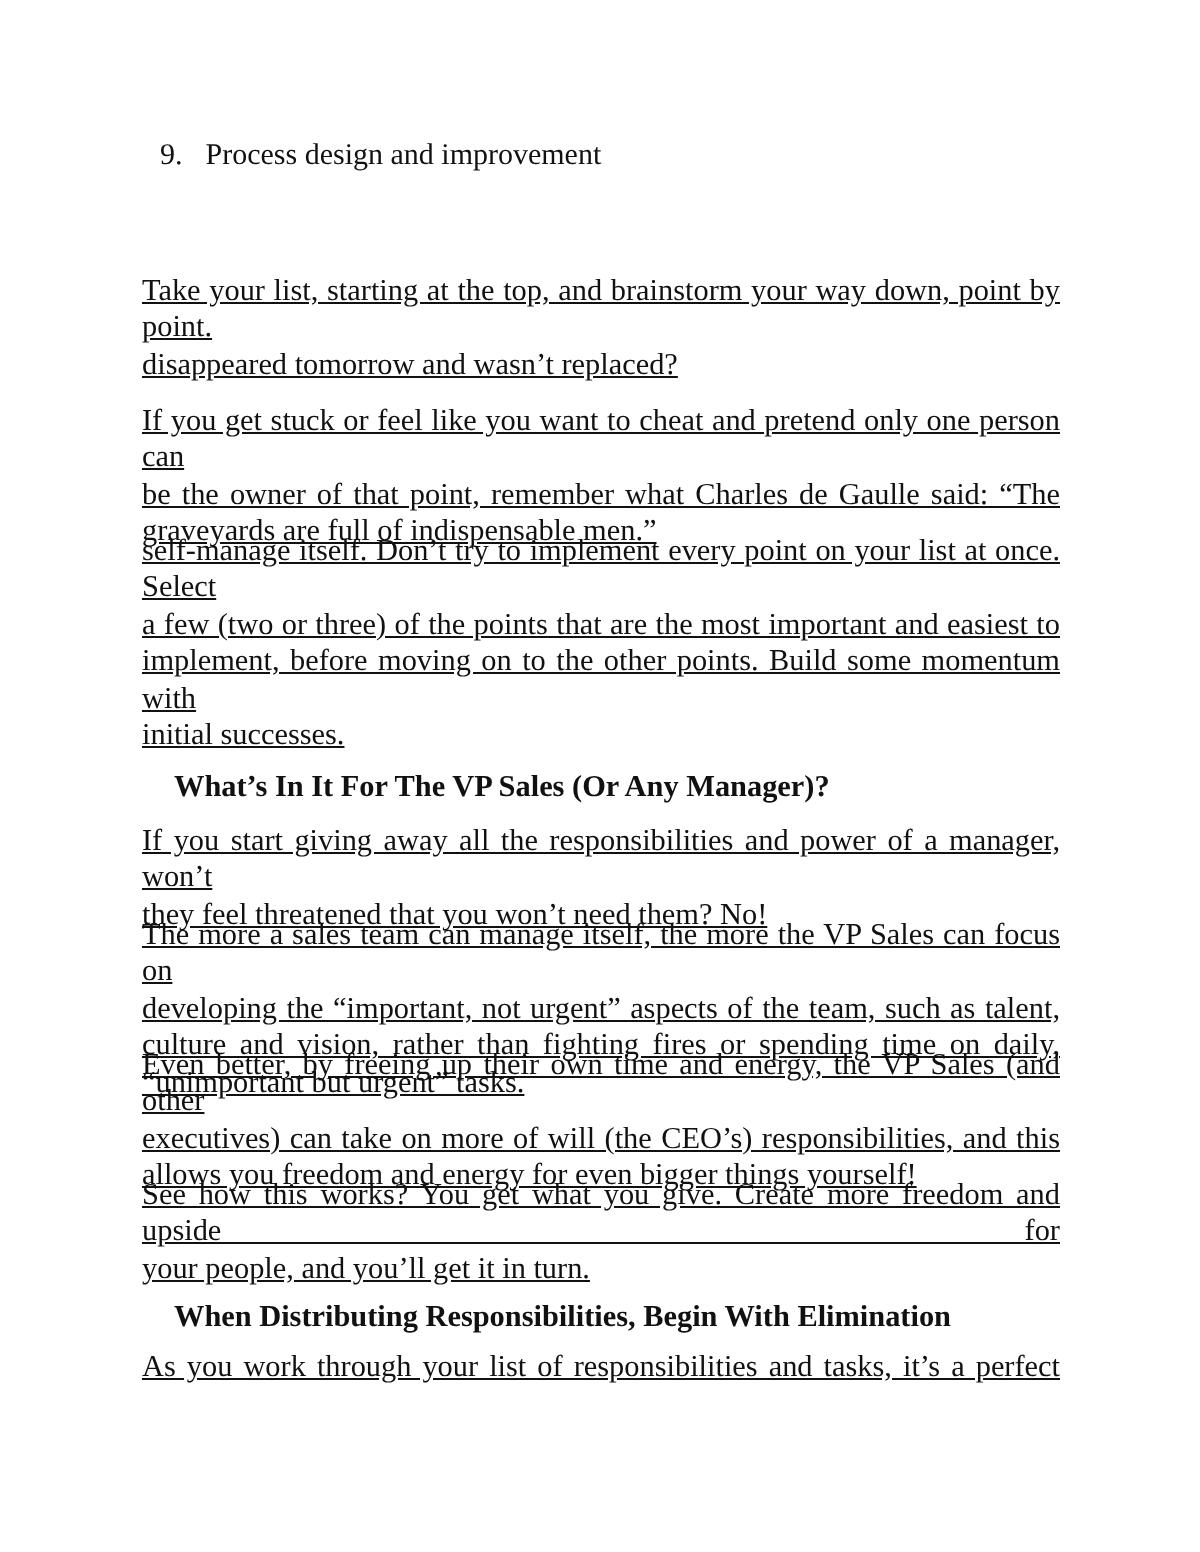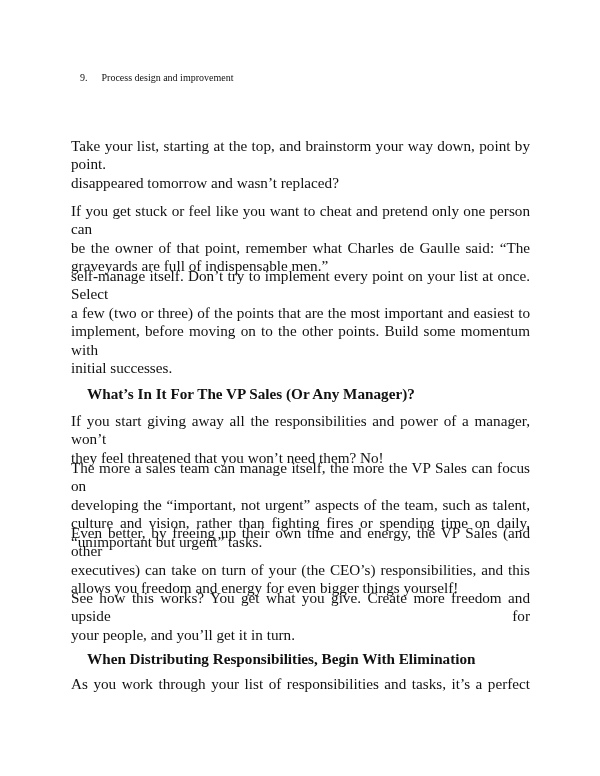--- a/index.html
+++ b/index.html
@@ -18,21 +18,21 @@
     .page {
       position: absolute;
       left: 71px;
       top: 0;
       width: 459px;
     }
     .list-item {
       position: absolute;
       left: 9px;
       top: 69px;
-      font-size: 10px;
+      font-size: 15px;
       line-height: 18px;
       white-space: nowrap;
     }
     .list-item .num {
       display: inline-block;
       width: 19px;
     }
     .p {
       position: absolute;
       left: 0;
@@ -49,20 +49,21 @@
       font-size: 15.2px;
       line-height: 18.4px;
       font-weight: bold;
       margin: 16px;
       white-space: nowrap;
     }
     .p .line {
       display: block;
       text-align: justify;
       text-align-last: justify;
+      text-decoration: underline;
     }
     .p .line.last {
       text-align-last: left;
     }
   </style>
 </head>
 <body>
 
 <div class="page">
 
@@ -98,21 +99,21 @@
 
   <div class="p" style="top:459px;">
     <span class="line">The more a sales team can manage itself, the more the VP Sales can focus on</span>
     <span class="line">developing the “important, not urgent” aspects of the team, such as talent,</span>
     <span class="line">culture and vision, rather than fighting fires or spending time on daily,</span>
     <span class="line last">“unimportant but urgent” tasks.</span>
   </div>
 
   <div class="p" style="top:524px;">
     <span class="line">Even better, by freeing up their own time and energy, the VP Sales (and other</span>
-    <span class="line">executives) can take on turn of your (the CEO’s) responsibilities, and this</span>
+    <span class="line">executives) can take on more of will (the CEO’s) responsibilities, and this</span>
     <span class="line last">allows you freedom and energy for even bigger things yourself!</span>
   </div>
 
   <div class="p" style="top:589px;">
     <span class="line">See how this works? You get what you give. Create more freedom and upside for</span>
     <span class="line last">your people, and you’ll get it in turn.</span>
   </div>
 
   <h2 class="h" style="top:634px;">When Distributing Responsibilities, Begin With Elimination</h2>
 

